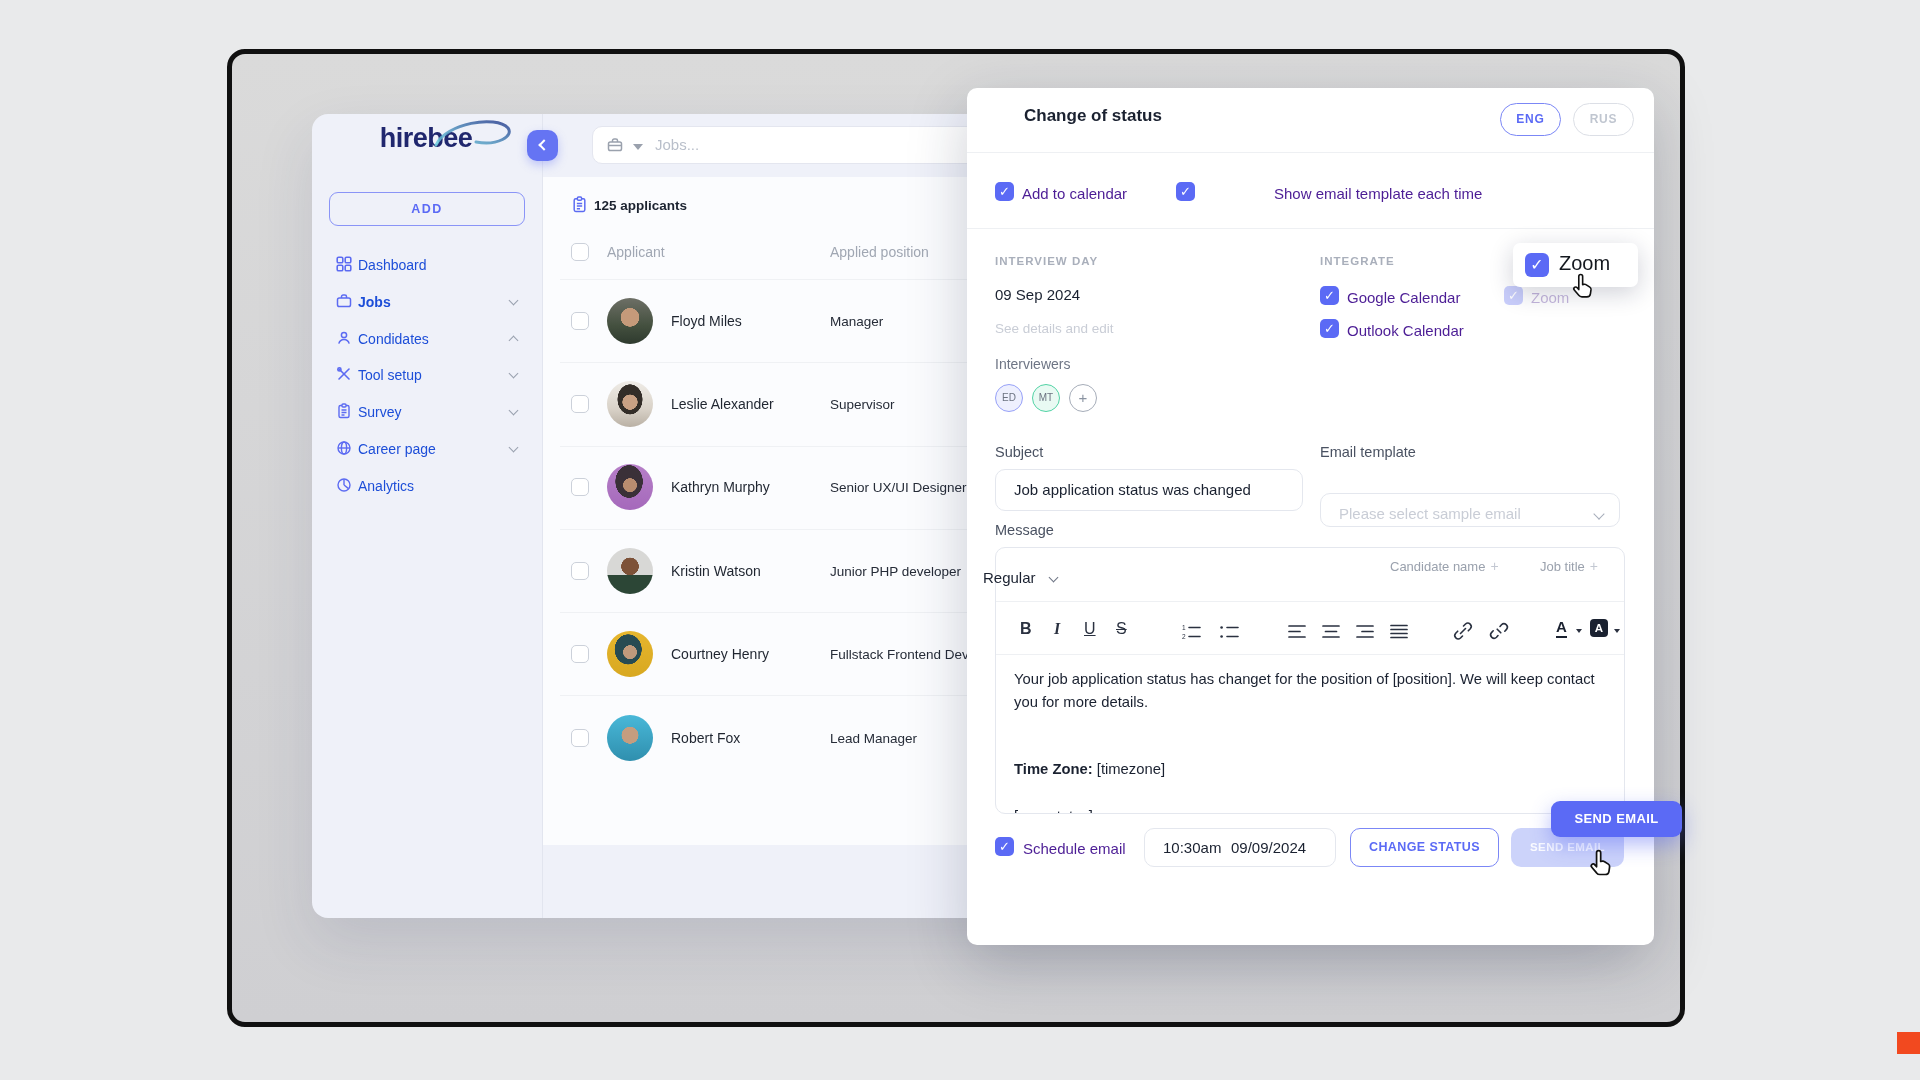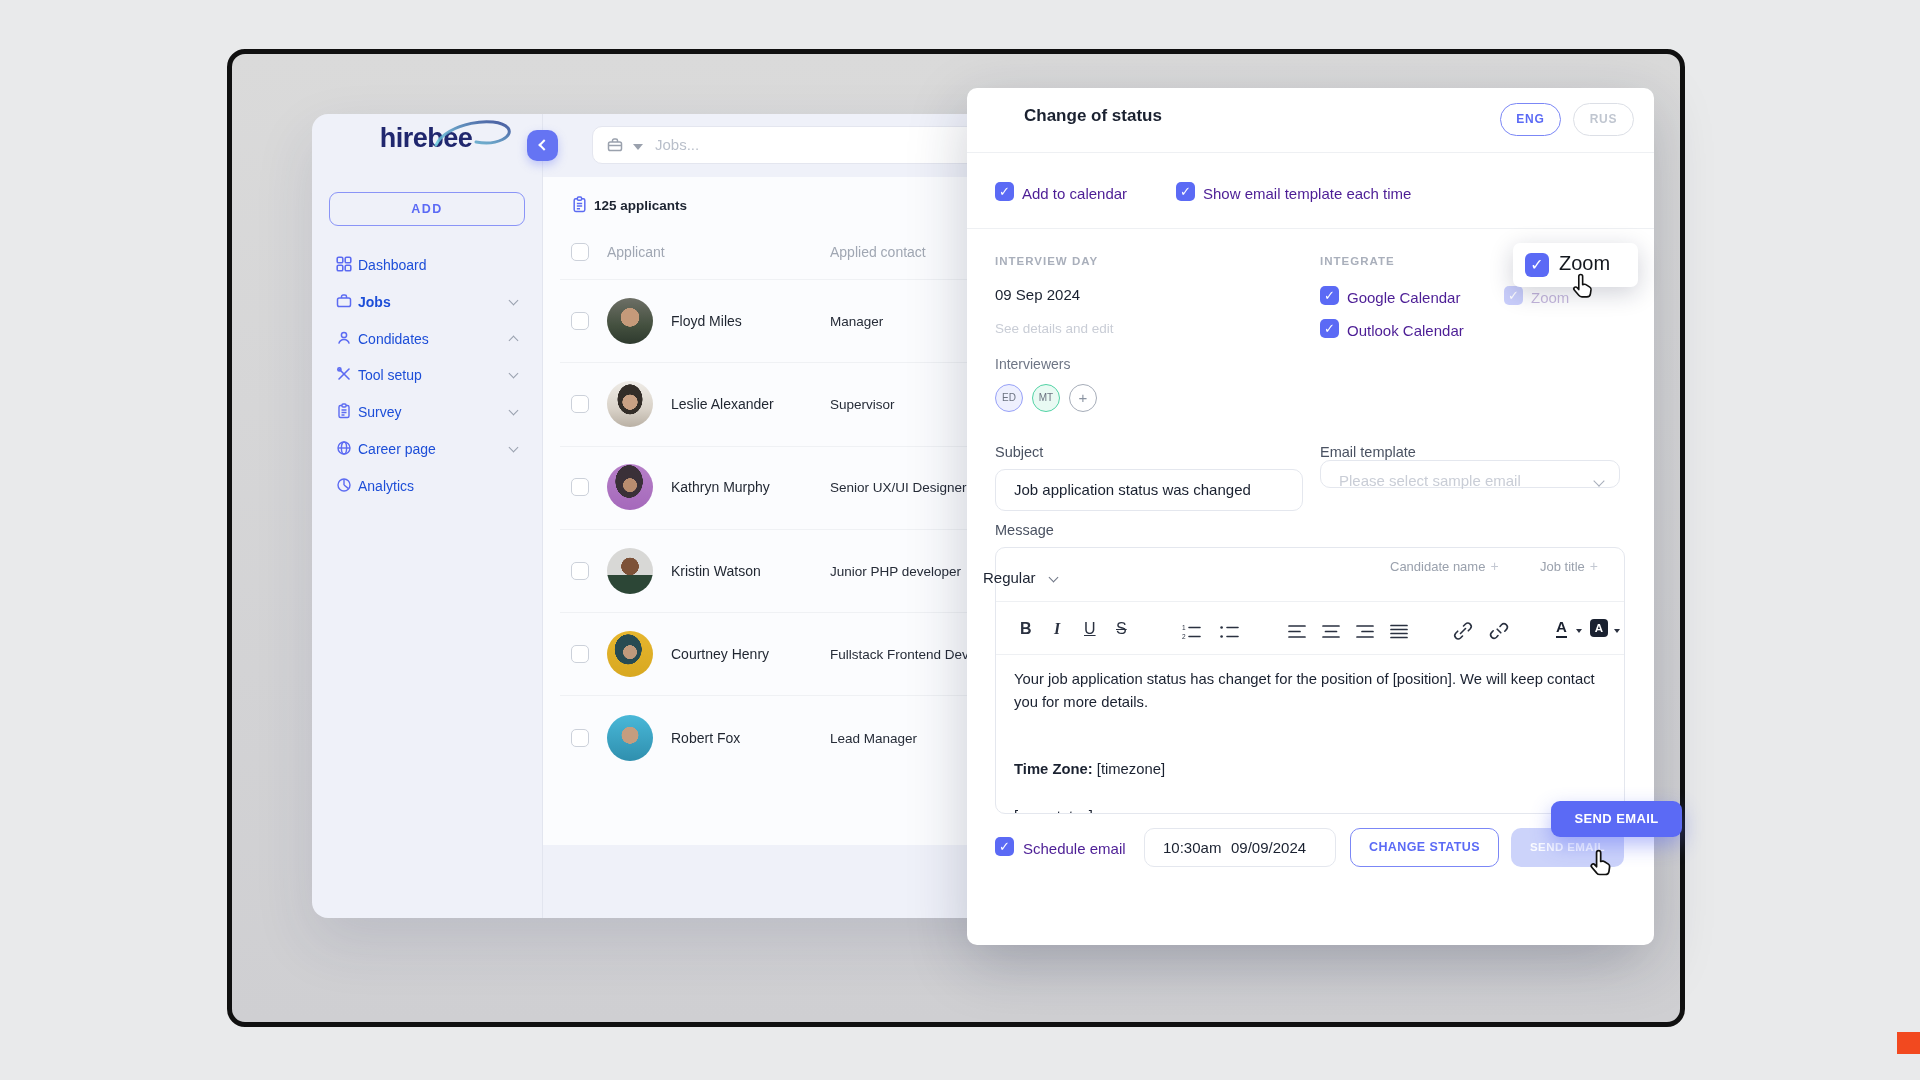--- a/index.html
+++ b/index.html
@@ -239,21 +239,21 @@
   <span class="abs count-icon">
     <svg width="17" height="17" viewBox="0 0 16 16" fill="none" stroke="currentColor" stroke-width="1.4">
       <rect x="3" y="2.5" width="10" height="12" rx="1.5"></rect>
         <rect x="6" y="1" width="4" height="3" rx="1" fill="#fbfcfe"></rect>
       <path d="M5.5 7h5M5.5 9.5h5M5.5 12h3"></path>
     </svg></span>
   <div class="abs count">125 applicants</div>
 
   <div class="abs cb" style="left:571px;top:243px;"></div>
   <div class="abs colhead" style="left:607px;top:244px;">Applicant</div>
-  <div class="abs colhead" style="left:830px;top:244px;">Applied contact</div>
+  <div class="abs colhead" style="left:830px;top:244px;">Applied position</div>
   <div class="abs sep" style="top:279px;"></div>
 
   <div>
     <div class="abs cb" style="left:571px;top:312px;"></div>
     <div class="abs avatar av0" style="left:607px;top:298px;"></div>
     <div class="abs rname" style="left:671px;top:313px;">Floyd Miles</div>
     <div class="abs rpos" style="left:830px;top:314px;">Manager</div>
   </div>
   <div class="abs sep" style="top:362px;"></div>
   <div>
@@ -293,21 +293,21 @@
 
   <div class="abs modal"></div>
   <div class="abs m-title" style="z-index:10;">Change of status</div>
   <div class="abs lang eng" style="z-index:10;">ENG</div>
   <div class="abs lang rus" style="z-index:10;">RUS</div>
   <div class="abs m-div" style="top:152px;z-index:10;"></div>
 
   <div class="abs ccb" style="left:995px;top:182px;z-index:10;">✓</div>
   <div class="abs opt-label" style="left:1022px;top:185px;z-index:10;">Add to calendar</div>
   <div class="abs ccb" style="left:1176px;top:182px;z-index:10;">✓</div>
-  <div class="abs opt-label" style="left:1203px;top:185px;z-index:10;">Show email template each time</div>
+  <div class="abs opt-label" style="left:1274px;top:185px;z-index:10;">Show email template each time</div>
   <div class="abs m-div" style="top:228px;z-index:10;"></div>
 
   <div class="abs sec-head" style="left:995px;top:255px;z-index:10;">INTERVIEW DAY</div>
   <div class="abs" style="left:995px;top:286px;font-size:15px;z-index:10;">09 Sep 2024</div>
   <div class="abs muted-link" style="left:995px;top:321px;z-index:10;">See details and edit</div>
   <div class="abs" style="left:995px;top:356px;font-size:14px;color:#6e7585;z-index:10;">Interviewers</div>
   <div class="abs chip ed" style="left:995px;top:384px;z-index:10;">ED</div>
   <div class="abs chip mt" style="left:1032px;top:384px;z-index:10;">MT</div>
   <div class="abs chip add" style="left:1069px;top:384px;z-index:10;">+</div>
 
@@ -326,21 +326,21 @@
   <span class="abs cursor" style="left:1567px;top:272px;">
     <svg width="30" height="30" viewBox="0 0 28 28">
       <path d="M11 4.2c0-1 .8-1.9 1.8-1.9s1.8.9 1.8 1.9v7.6l1.6-.3c.5-.1 1.1 0 1.5.3l3.6 2.3c.8.5 1.2 1.5 1.1 2.4l-.5 3.7c-.2 1.7-1.7 3-3.4 3h-4.6c-1.1 0-2.2-.5-2.9-1.4l-4.2-5c-.6-.7-.5-1.8.2-2.4.7-.6 1.7-.6 2.3.1l1.7 1.9V4.2z" fill="#fff" stroke="#111" stroke-width="1.5" stroke-linejoin="round"></path>
     </svg></span>
 
   <div class="abs f-label" style="left:995px;top:444px;z-index:10;">Subject</div>
   <div class="abs inp" style="left:995px;top:469px;width:308px;height:42px;z-index:10;">
     <span style="position:absolute;left:18px;top:11px;">Job application status was changed</span>
   </div>
   <div class="abs f-label" style="left:1320px;top:444px;z-index:10;">Email template</div>
-  <div class="abs inp" style="left:1320px;top:460px;width:300px;height:28px;z-index:10;">
+  <div class="abs inp" style="left:1320px;top:493px;width:300px;height:34px;z-index:10;">
     <span class="ph-text" style="position:absolute;left:18px;top:11px;">Please select sample email</span>
     <span class="sel-chev"></span>
   </div>
 
   <div class="abs f-label" style="left:995px;top:522px;z-index:10;">Message</div>
   <div class="abs editor" style="z-index:10;"></div>
 
   <div class="abs" style="left:983px;top:569px;font-size:15px;z-index:10;">
     <span>Regular</span>
     <span class="chev down" style="position:static;display:inline-block;margin-left:10px;margin-bottom:2px;border-color:#6e7585;"></span>

